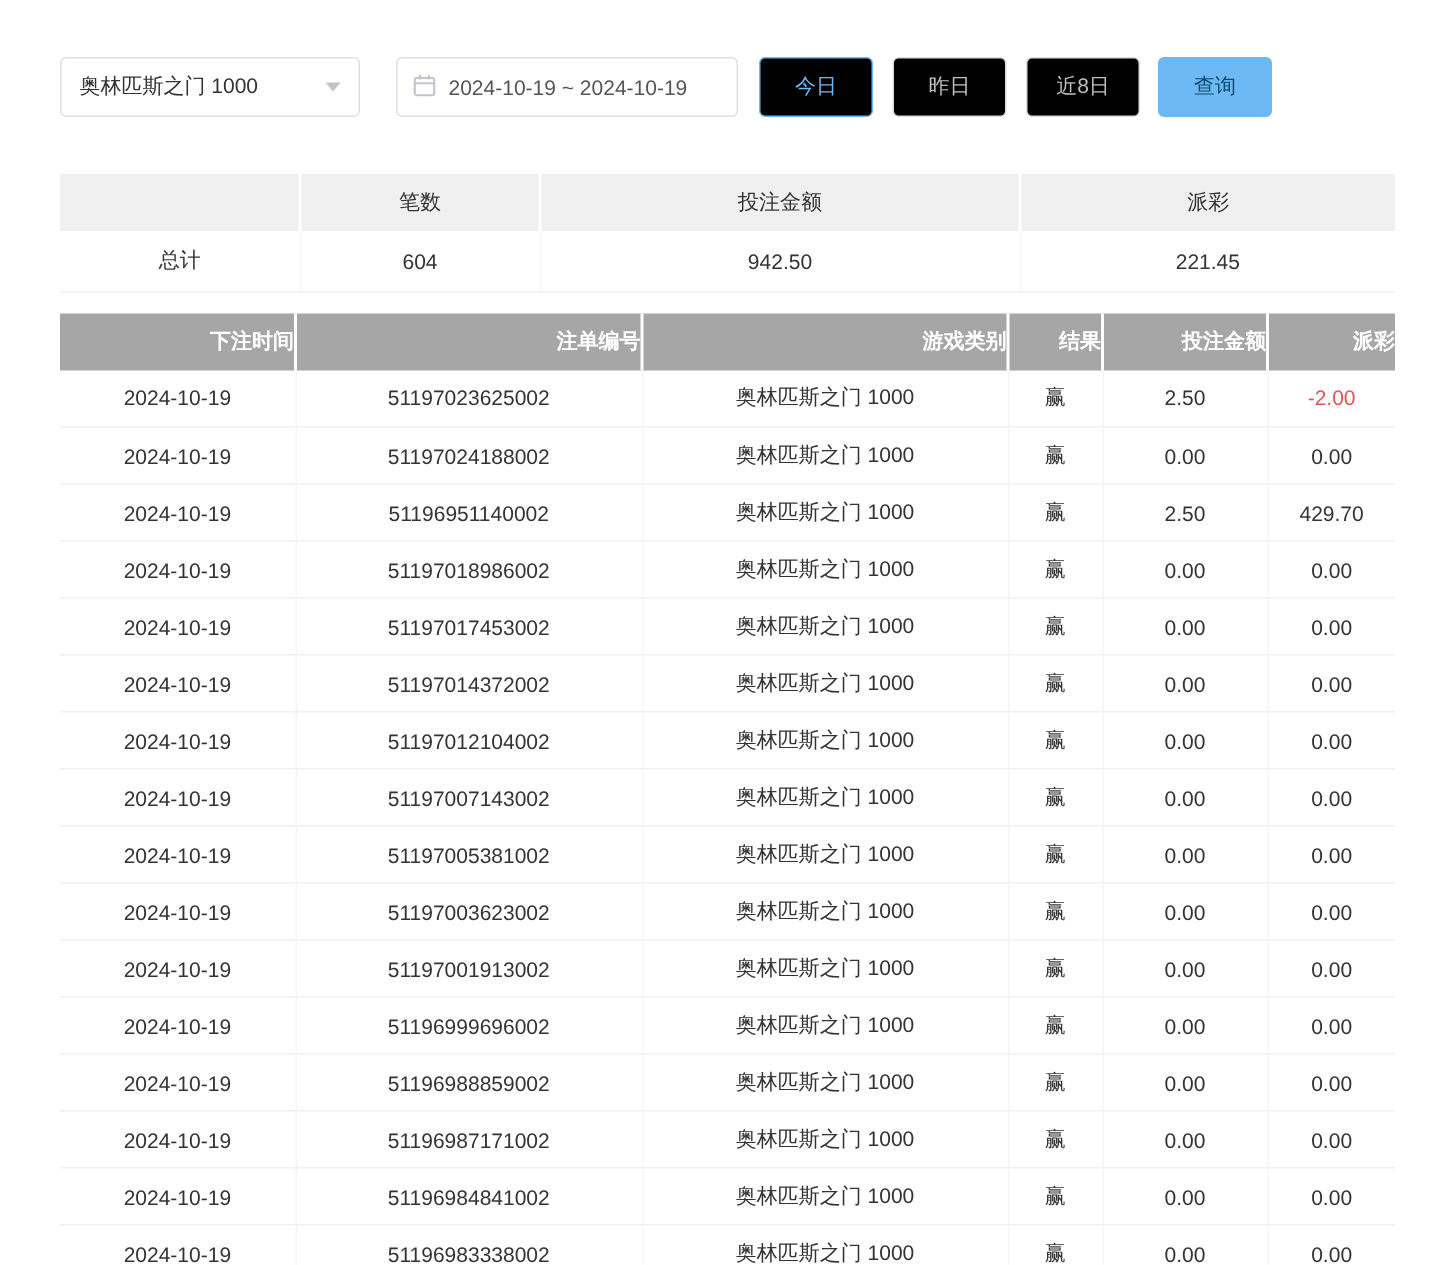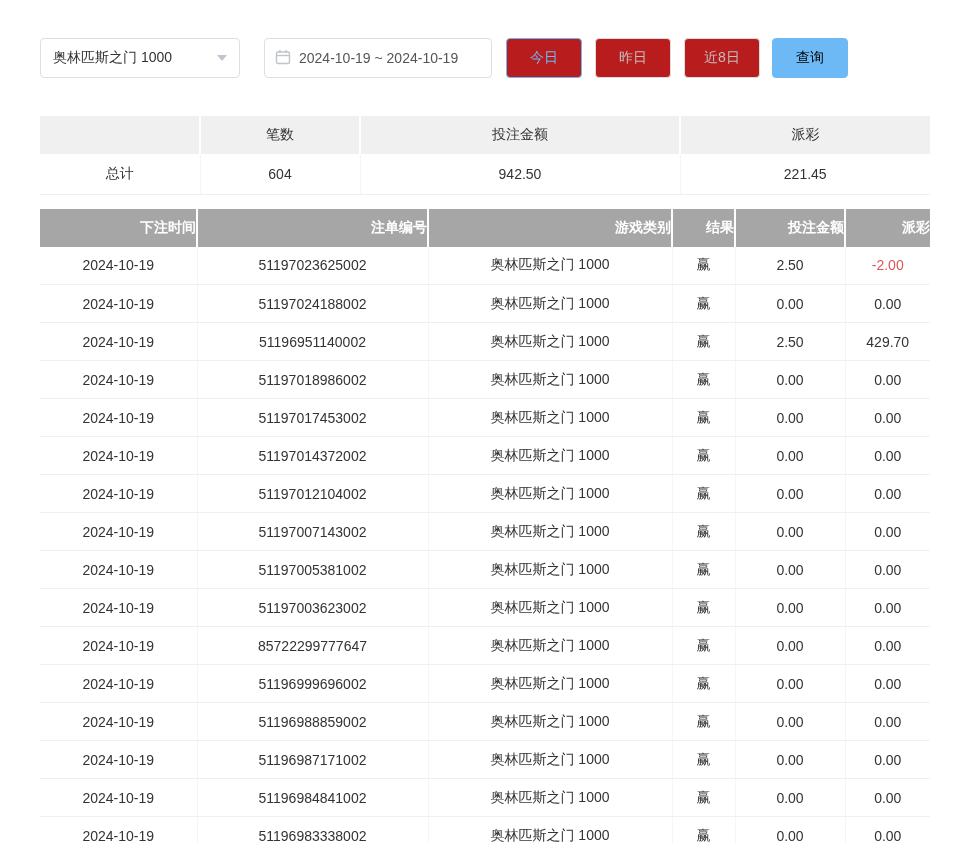--- a/index.html
+++ b/index.html
@@ -20,25 +20,25 @@
     padding: 0 12px; font-size: 14px; color: #333; background: #fff; cursor: pointer;
   }
   .caret-down { width: 0; height: 0; border-left: 5px solid transparent; border-right: 5px solid transparent; border-top: 6px solid #c0c4cc; }
   .date-box {
     width: 228px; height: 40px; border: 1px solid #dcdfe6; border-radius: 4px;
     display: flex; align-items: center; gap: 8px; padding: 0 10px;
     font-size: 14px; color: #555; background: #fff; margin-left: 24px; cursor: pointer;
   }
   .btn {
     height: 40px; min-width: 76px; padding: 0 18px; font-size: 14px; border-radius: 4px;
-    background: #b91c1c; border: 1px solid #dcdcdc; color: #bfbfbf; cursor: pointer;
+    background: #000000; border: 1px solid #dcdcdc; color: #bfbfbf; cursor: pointer;
   }
   .btn.today { margin-left: 14px; border-color: var(--accent); color: var(--accent); }
   .btn.yesterday, .btn.last8 { margin-left: 13px; }
-  .btn.primary { margin-left: 12px; background: var(--accent); border: 1px solid var(--accent); color: #000000; }
+  .btn.primary { margin-left: 12px; background: var(--accent); border: 1px solid var(--accent); color: #0c4a6e; }
 
   
   table { border-collapse: collapse; table-layout: fixed; }
   .summary-table { width: 890px; margin-top: 38px; font-size: 14px; }
   .summary-table th {
     height: 38px; background: #f0f0f0; font-weight: normal; color: #333;
     border-right: 2px solid #fff; text-align: center;
   }
   .summary-table th:last-child { border-right: none; }
   .summary-table td {
@@ -211,21 +211,21 @@
         <tr>
           <td>2024-10-19</td>
           <td>51197003623002</td>
           <td>奥林匹斯之门 1000</td>
           <td>赢</td>
           <td>0.00</td>
           <td>0.00</td>
         </tr>
         <tr>
           <td>2024-10-19</td>
-          <td>85722299777647</td>
+          <td>51197001913002</td>
           <td>奥林匹斯之门 1000</td>
           <td>赢</td>
           <td>0.00</td>
           <td>0.00</td>
         </tr>
         <tr>
           <td>2024-10-19</td>
           <td>51196999696002</td>
           <td>奥林匹斯之门 1000</td>
           <td>赢</td>

